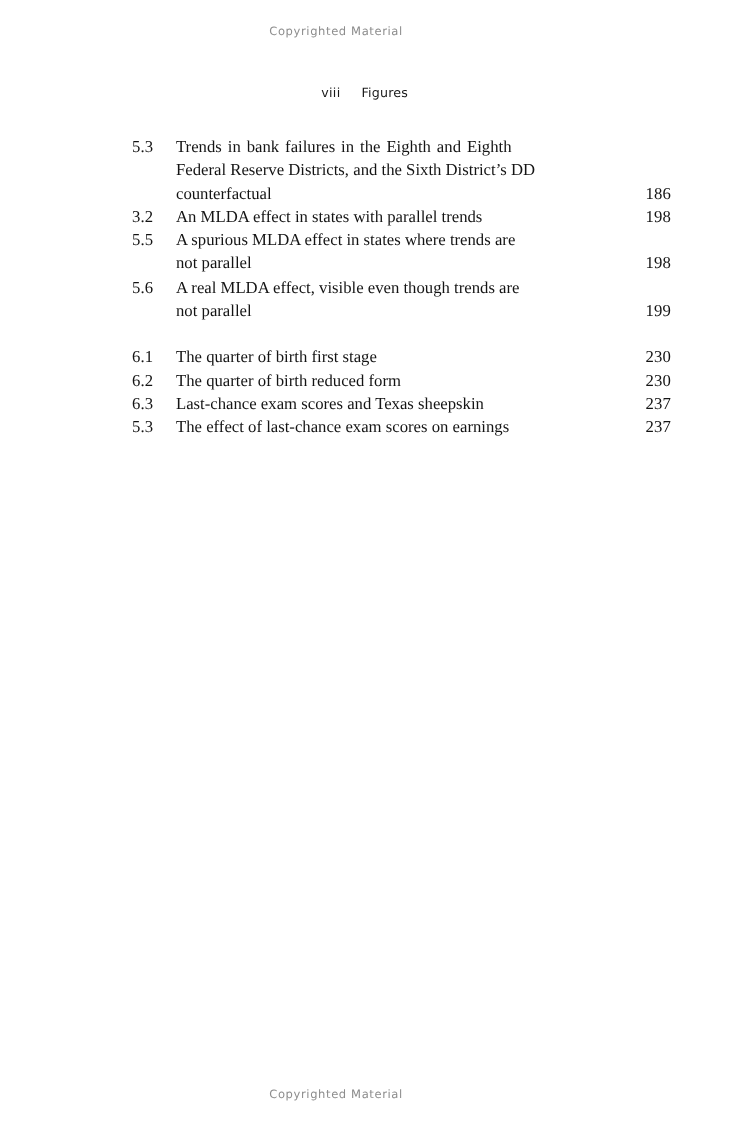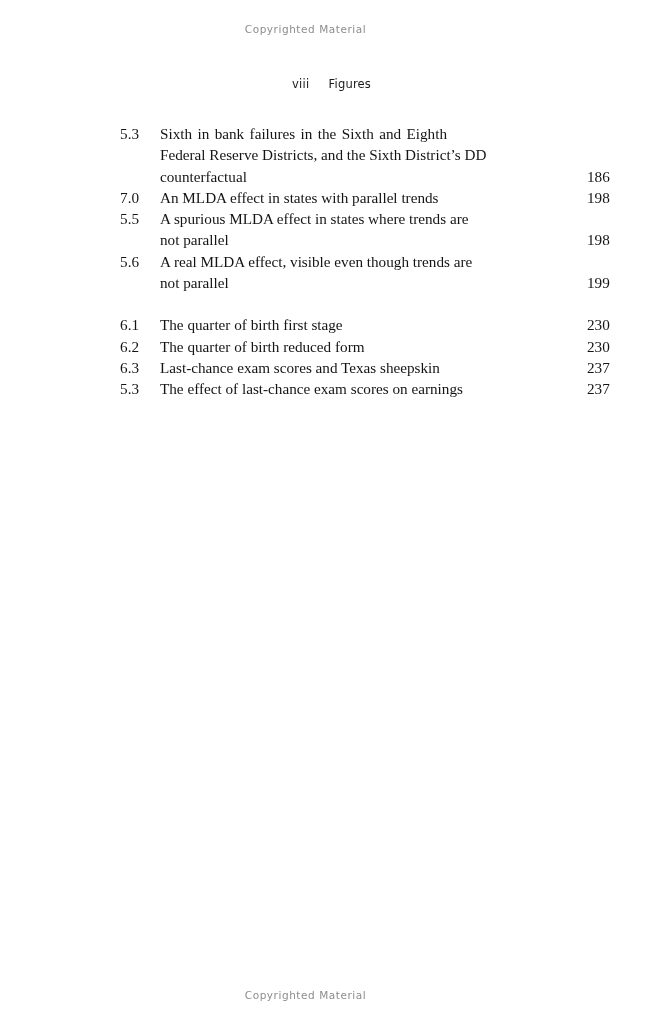--- a/index.html
+++ b/index.html
@@ -107,28 +107,28 @@
 
 <div class="running-head">
   <span class="folio">viii</span><span class="rh-gap"></span><span class="rh-title">Figures</span>
 </div>
 
 <div class="figure-list" id="figure-list">
     <div class="group">
       <div class="fig-entry">
         <span class="fig-num">5.3</span>
         <div class="fig-body">
-          <span class="fig-line spread">Sixth in bank failures in the Sixth and Eighth</span>
+          <span class="fig-line spread">Trends in bank failures in the Eighth and Eighth</span>
           <span class="fig-line">Federal Reserve Districts, and the Sixth District’s DD</span>
           <span class="fig-line">counterfactual</span>
         </div>
         <span class="fig-page on-line-3">186</span>
       </div>
       <div class="fig-entry">
-        <span class="fig-num">7.0</span>
+        <span class="fig-num">3.2</span>
         <div class="fig-body">
           <span class="fig-line">An MLDA effect in states with parallel trends</span>
         </div>
         <span class="fig-page on-line-1">198</span>
       </div>
       <div class="fig-entry">
         <span class="fig-num">5.5</span>
         <div class="fig-body">
           <span class="fig-line">A spurious MLDA effect in states where trends are</span>
           <span class="fig-line">not parallel</span>

